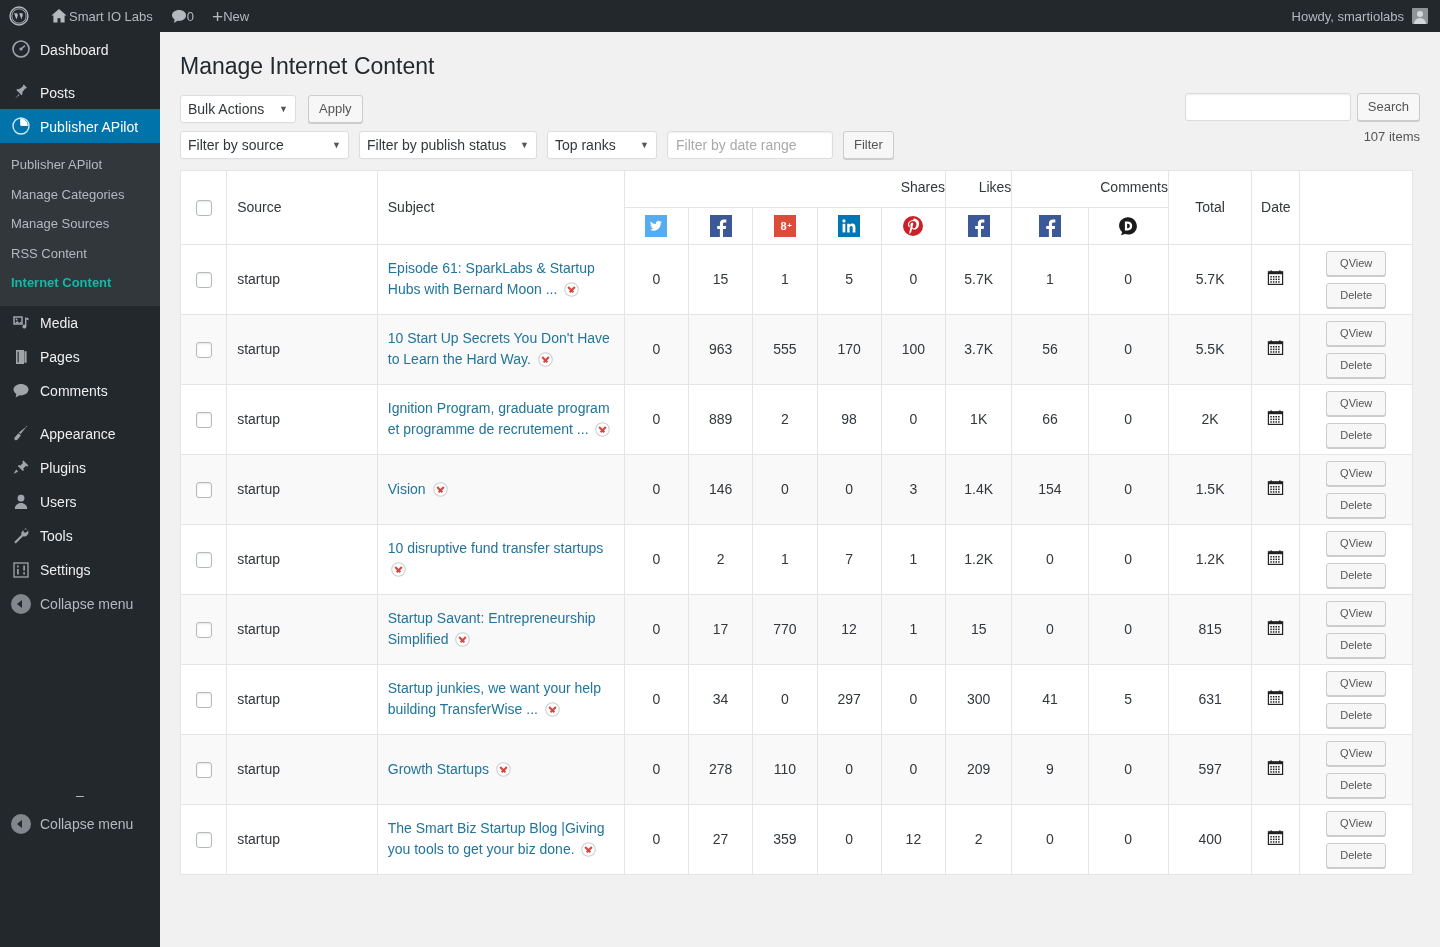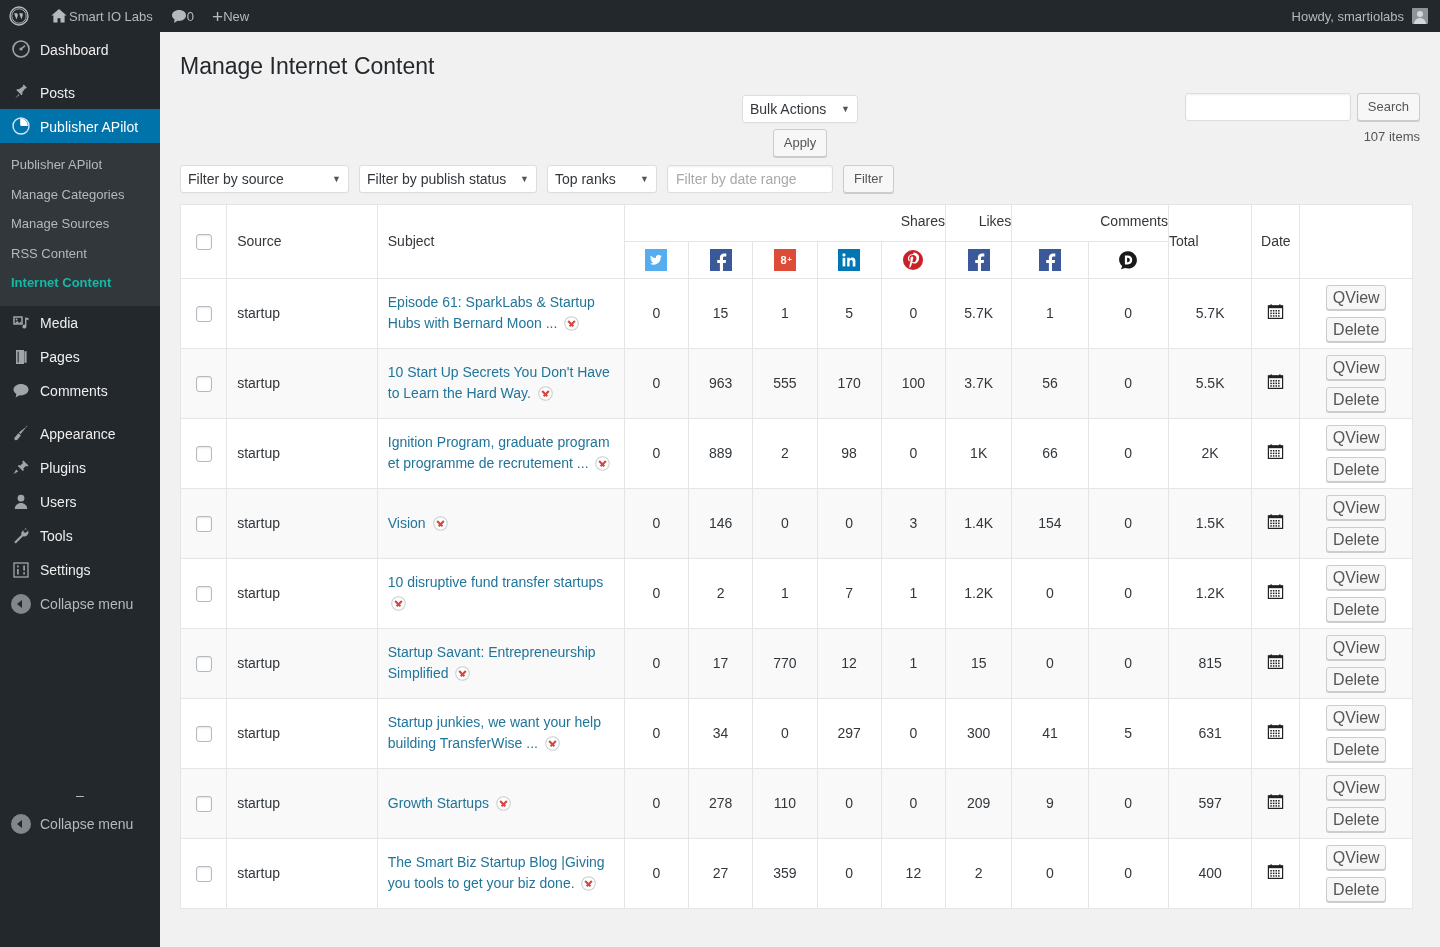--- a/index.html
+++ b/index.html
@@ -99,21 +99,21 @@
     width: 1280px; height: 915px;
     background: #f1f1f1;
     overflow: hidden;
   }
   .page-title {
     font-size: 23px; font-weight: 400; color: #23282d;
     padding: 20px 0 6px 20px; line-height: 1.3;
   }
 
   .toolbar { position: relative; padding: 0 20px; }
-  .tb-row1 { display: flex; align-items: center; gap: 6px; padding-top: 7px; flex-direction: column; }
+  .tb-row1 { display: flex; align-items: center; gap: 12px; padding-top: 7px; }
   .tb-row2 { display: flex; align-items: center; gap: 10px; padding-top: 8px; }
 
   select.wp-select, .fake-select {
     height: 28px; font-size: 14px; font-family: "Liberation Sans", sans-serif;
     color: #32373c; background: #fff;
     border: 1px solid #ddd; border-radius: 3px;
     padding: 0 24px 0 7px;
     -webkit-appearance: none; appearance: none;
     position: relative; line-height: 26px; display: inline-block;
     box-shadow: 0 1px 0 rgba(0,0,0,.02);
@@ -160,21 +160,21 @@
     font-size: 14px; color: #32373c;
   }
   thead th {
     font-weight: 400; color: #32373c; text-align: left;
     vertical-align: middle; background: #fff;
   }
   th.c-cb { width: 46px; text-align: center; vertical-align: middle; }
   th.c-source { width: 150px; padding-left: 10px; }
   th.c-subject { width: 246px; padding-left: 10px; }
   th.c-group { text-align: right; padding: 8px 0 0 15px; vertical-align: top; height: 37px; }
-  th.c-total { width: 83px; text-align: left; }
+  th.c-total { width: 83px; text-align: center; }
   th.c-date { width: 48px; text-align: center; }
   th.c-actions { width: 112px; }
   th.c-ico { text-align: center; height: 37px; padding: 0; }
 
   td.cb { text-align: center; vertical-align: middle; }
   td.source { padding-left: 10px; vertical-align: middle; color: #32373c; }
   td.subject { padding: 11px 10px 11px 10px; vertical-align: middle; line-height: 1.5; }
   td.num { text-align: center; vertical-align: middle; color: #32373c; }
   td.total { text-align: center; vertical-align: middle; }
   td.date { text-align: center; vertical-align: middle; }
@@ -192,21 +192,21 @@
     width: 16px; height: 16px; margin: 0;
     border: 1px solid #b4b9be; background: #fff;
     -webkit-appearance: none; appearance: none;
     border-radius: 3px; box-shadow: inset 0 1px 2px rgba(0,0,0,.1);
     vertical-align: middle; cursor: pointer;
   }
   .cal-icon { width: 17px; height: 17px; display: inline-block; }
   .act-btn {
     display: block; width: 60px; margin: 0 auto 7px auto;
     height: 25px; line-height: 23px;
-    font-size: 16px; color: #555; background: #f7f7f7;
+    font-size: 11px; color: #555; background: #f7f7f7;
     border: 1px solid #ccc; border-radius: 3px; cursor: pointer;
     box-shadow: 0 1px 0 #ccc; text-align: center;
     font-family: "Liberation Sans", sans-serif;
   }
   .act-btn:last-child { margin-bottom: 0; }
 
   
   .sico { width: 22px; height: 22px; display: inline-block; vertical-align: middle; }
 </style>
 </head>

